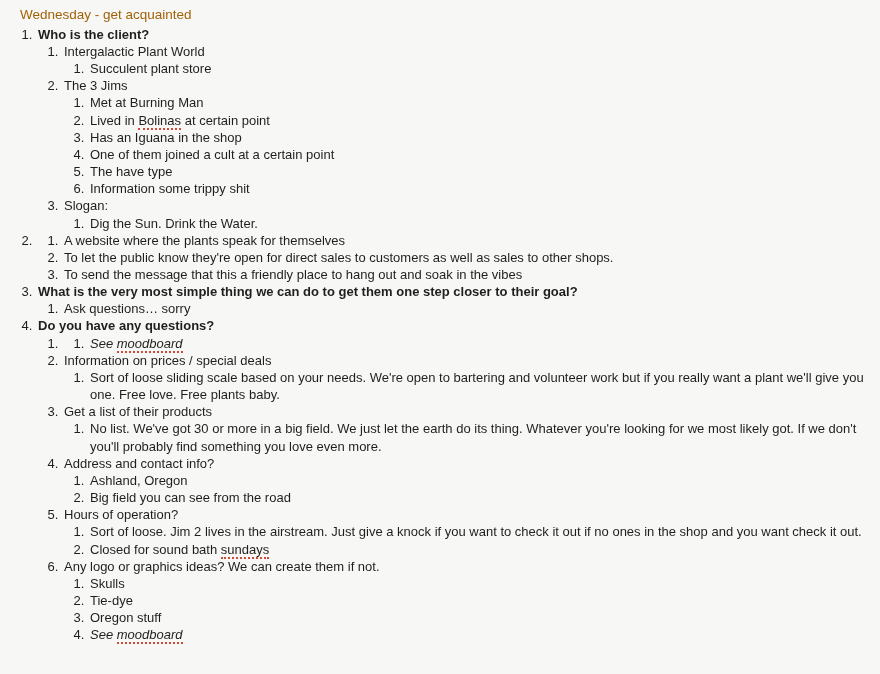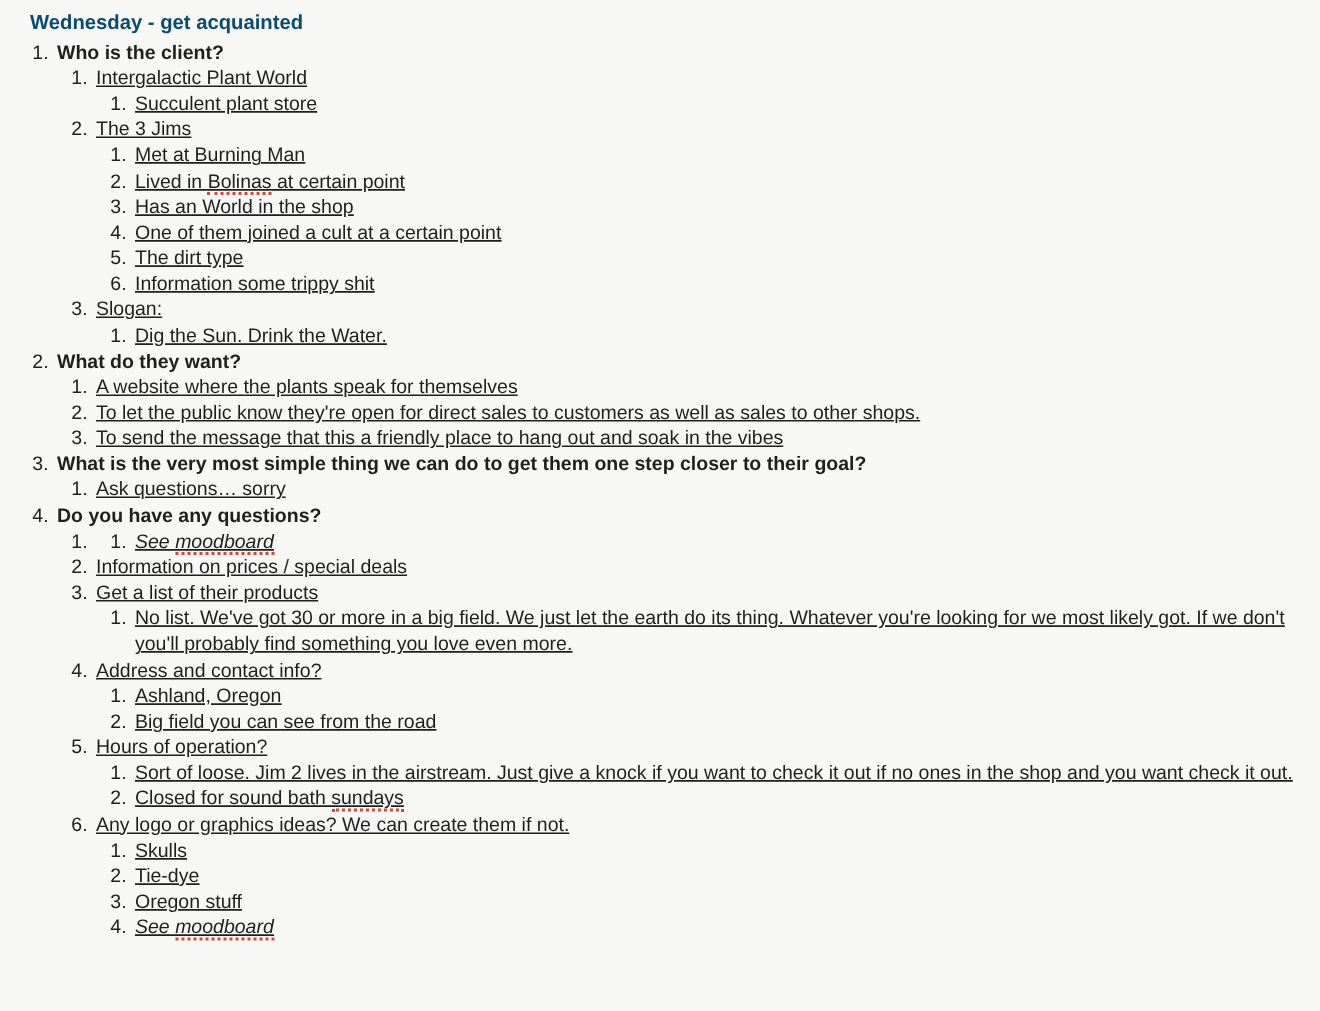--- a/index.html
+++ b/index.html
@@ -14,33 +14,32 @@
     font-family: "Liberation Sans", sans-serif;
     color: #1f1f1f;
     font-size: 13px;
     line-height: 1.32;
   }
   #doc {
     padding: 6px 10px 0 10px;
     box-sizing: border-box;
   }
   .doc-title {
-    font-weight: bold;
+    font-weight: normal;
     font-size: 13.5px;
     margin: 0 0 2px 10px;
-    color: #0c4a6e;
+    color: #a16207;
   }
   ol {
     margin: 0;
     padding-left: 26px;
     list-style-type: decimal;
   }
   ol ol {
     padding-left: 24px;
-    text-decoration: underline;
   }
   li {
     margin: 0;
     padding: 0 0 0 2px;
   }
   li > .txt {
     display: block;
   }
   .bold > .txt {
     font-weight: bold;
@@ -76,45 +75,44 @@
           <li>
             <span class="txt">The 3 Jims</span>
             <ol>
               <li>
                 <span class="txt">Met at Burning Man</span>
               </li>
               <li>
                 <span class="txt">Lived in <span class="spell">Bolinas</span> at certain point</span>
               </li>
               <li>
-                <span class="txt">Has an World in the shop</span>
+                <span class="txt">Has an Iguana in the shop</span>
               </li>
               <li>
                 <span class="txt">One of them joined a cult at a certain point</span>
               </li>
               <li>
-                <span class="txt">The dirt type</span>
+                <span class="txt">The have type</span>
               </li>
               <li>
                 <span class="txt">Information some trippy shit</span>
               </li>
             </ol>
           </li>
           <li>
             <span class="txt">Slogan:</span>
             <ol>
               <li>
                 <span class="txt">Dig the Sun. Drink the Water.</span>
               </li>
             </ol>
           </li>
         </ol>
       </li>
       <li class="bold ">
-        <span class="txt">What do they want?</span>
         <ol>
           <li>
             <span class="txt">A website where the plants speak for themselves</span>
           </li>
           <li>
             <span class="txt">To let the public know they're open for direct sales to customers as well as sales to other shops.</span>
           </li>
           <li>
             <span class="txt">To send the message that this a friendly place to hang out and soak in the vibes</span>
           </li>
@@ -133,20 +131,25 @@
         <ol>
           <li>
             <ol>
               <li class="ital ">
                 <span class="txt">See <span class="spell">moodboard</span></span>
               </li>
             </ol>
           </li>
           <li>
             <span class="txt">Information on prices / special deals</span>
+            <ol>
+              <li>
+                <span class="txt">Sort of loose sliding scale based on your needs. We're open to bartering and volunteer work but if you really want a plant we'll give you one. Free love. Free plants baby.</span>
+              </li>
+            </ol>
           </li>
           <li>
             <span class="txt">Get a list of their products</span>
             <ol>
               <li>
                 <span class="txt">No list. We've got 30 or more in a big field. We just let the earth do its thing. Whatever you're looking for we most likely got. If we don't you'll probably find something you love even more.</span>
               </li>
             </ol>
           </li>
           <li>

